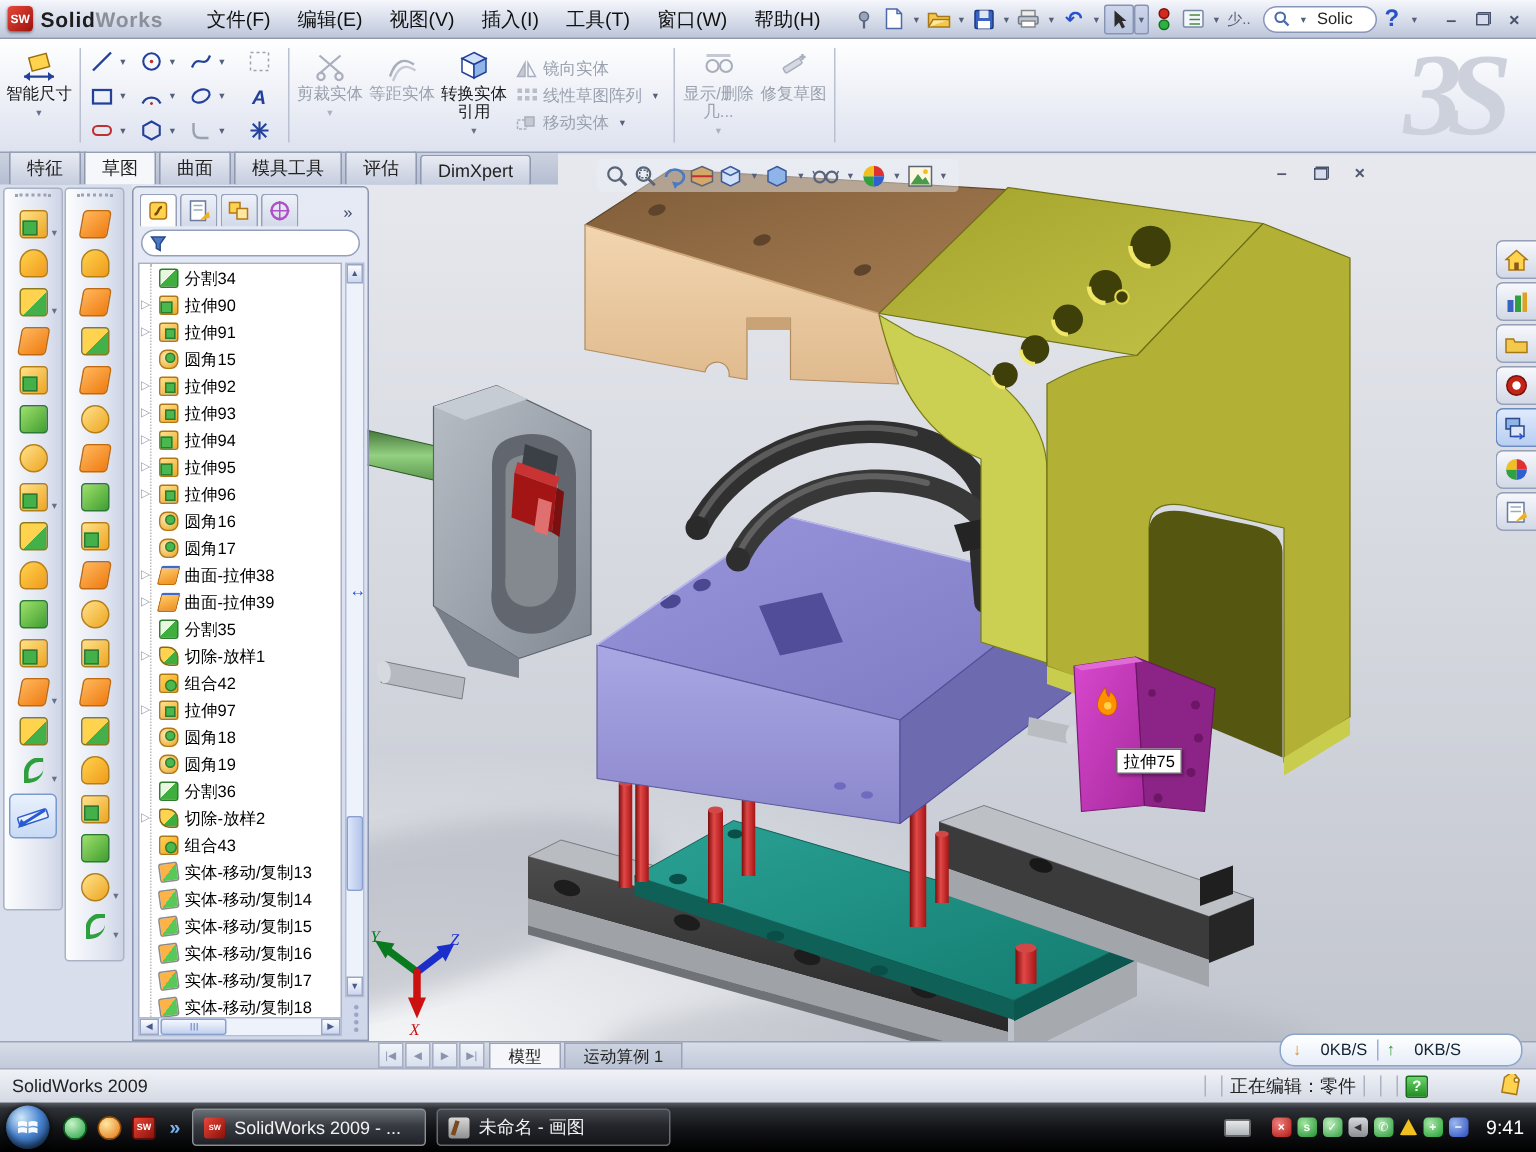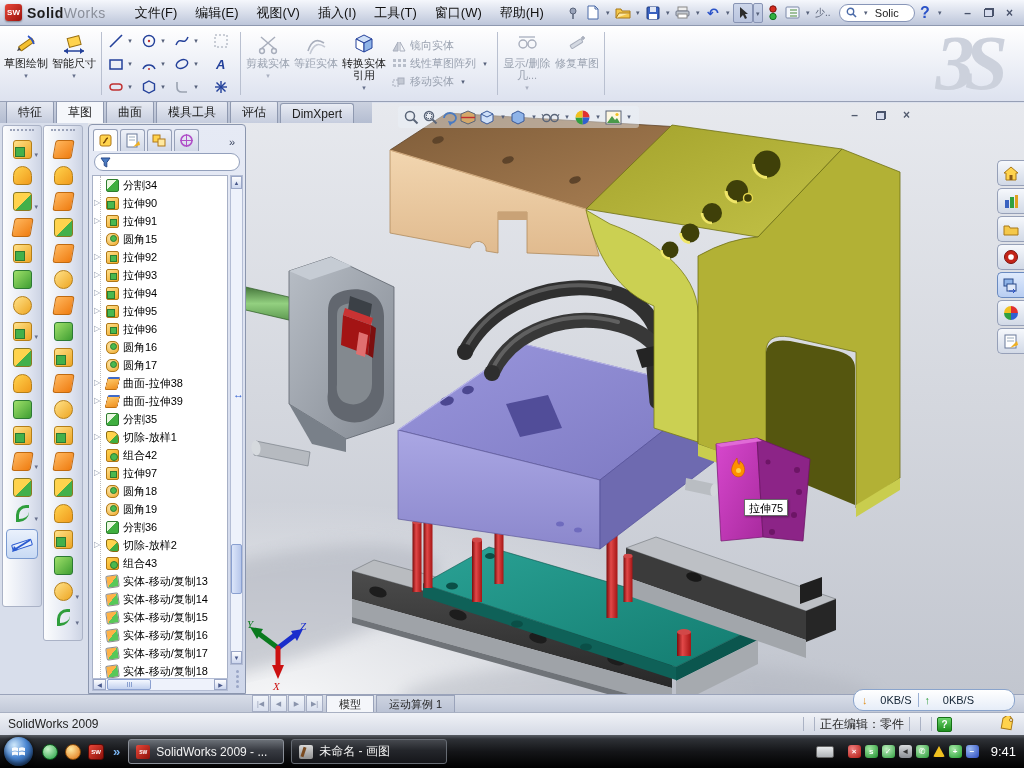--- a/index.html
+++ b/index.html
@@ -4,21 +4,21 @@
 <style>
 *{margin:0;padding:0;box-sizing:border-box}
 html,body{width:1024px;height:768px;overflow:hidden;font-family:"Liberation Sans","DejaVu Sans",sans-serif}
 #app{position:absolute;left:0;top:0;width:1024px;height:768px;background:#dce1ed}
 
 
 .titlebar{position:absolute;left:0;top:0;width:1024px;height:26px;background:linear-gradient(#f5f7fc,#bdc6da);border-bottom:1px solid #8e99b0;display:flex;align-items:center;z-index:10}
 .swcube{width:17px;height:17px;margin-left:5px;background:linear-gradient(135deg,#e8483a,#9c120c);border-radius:3px;color:#fff;font-size:8px;font-weight:bold;display:flex;align-items:center;justify-content:center;box-shadow:0 1px 2px rgba(0,0,0,.4)}
 .swname{font-size:14px;margin-left:5px;letter-spacing:.5px}
 .swname .b1{font-weight:bold;color:#1c1c1c}
-.swname .b2{font-weight:normal;color:#8a8f9a}
+.swname .b2{font-weight:bold;color:#8a8f9a}
 .menus{display:flex;font-size:13px;color:#111;margin-left:20px}
 .mi{padding:4px 9px;cursor:default}
 .tbi-row{display:flex;align-items:center;margin-left:10px}
 .ti{height:20px;min-width:20px;display:flex;align-items:center;justify-content:center;position:relative}
 .da{font-size:7px;color:#55607a;width:10px;text-align:center}
 .pressedbox{border:1px solid #8894b4;background:linear-gradient(#cdd6ea,#b9c4de);border-radius:2px}
 .spill{width:76px;height:18px;margin-left:6px;border:1px solid #8896b8;border-radius:9px;background:#fff;display:flex;align-items:center;padding:0 6px;gap:4px;font-size:11px;color:#222}
 .wc{width:17px;height:16px;display:flex;align-items:center;justify-content:center;color:#49536b;font-size:12px;font-weight:bold}
 .rg{position:relative;width:10px;height:9px;color:#49536b}
 .rg::before{content:"";position:absolute;right:0;top:0;width:7px;height:6px;border:1px solid currentColor}
@@ -245,31 +245,20 @@
     <div style="margin-left:auto;display:flex;gap:4px;padding-right:6px">
       <span class="wc">–</span>
       <span class="wc">
           <span class="rg"></span>
         </span>
       <span class="wc">×</span>
     </div>
   </div>
 
   <div class="cmdbar">
-    <div class="cmbtn">
-      <span class="cicon">
-          <svg width="24" height="24">
-            <rect x="4" y="10" width="16" height="5" rx="1" transform="rotate(-35 12 12)" fill="#f4c030" stroke="#9a7010"></rect>
-            <path d="M3 19 L7 18 L5 15 Z" fill="#4a4a4a"></path>
-            <path d="M14 4 C17 6 19 9 20 12" stroke="#2a52c8" fill="none" stroke-width="1.6"></path>
-          </svg>
-        </span>
-      <span>草图绘制</span>
-      <span class="dar">▾</span>
-    </div>
     <div class="cmbtn">
       <span class="cicon">
           <svg width="24" height="22">
             <rect x="6" y="4" width="12" height="9" transform="rotate(-15 12 8)" fill="#ffd34d" stroke="#9a7010"></rect>
             <line x1="2" y1="18" x2="22" y2="18" stroke="#23409a" stroke-width="1.5"></line>
             <path d="M2 18 L6 15 L6 21 Z" fill="#23409a"></path>
             <path d="M22 18 L18 15 L18 21 Z" fill="#23409a"></path>
           </svg>
         </span>
       <span>智能尺寸</span>

